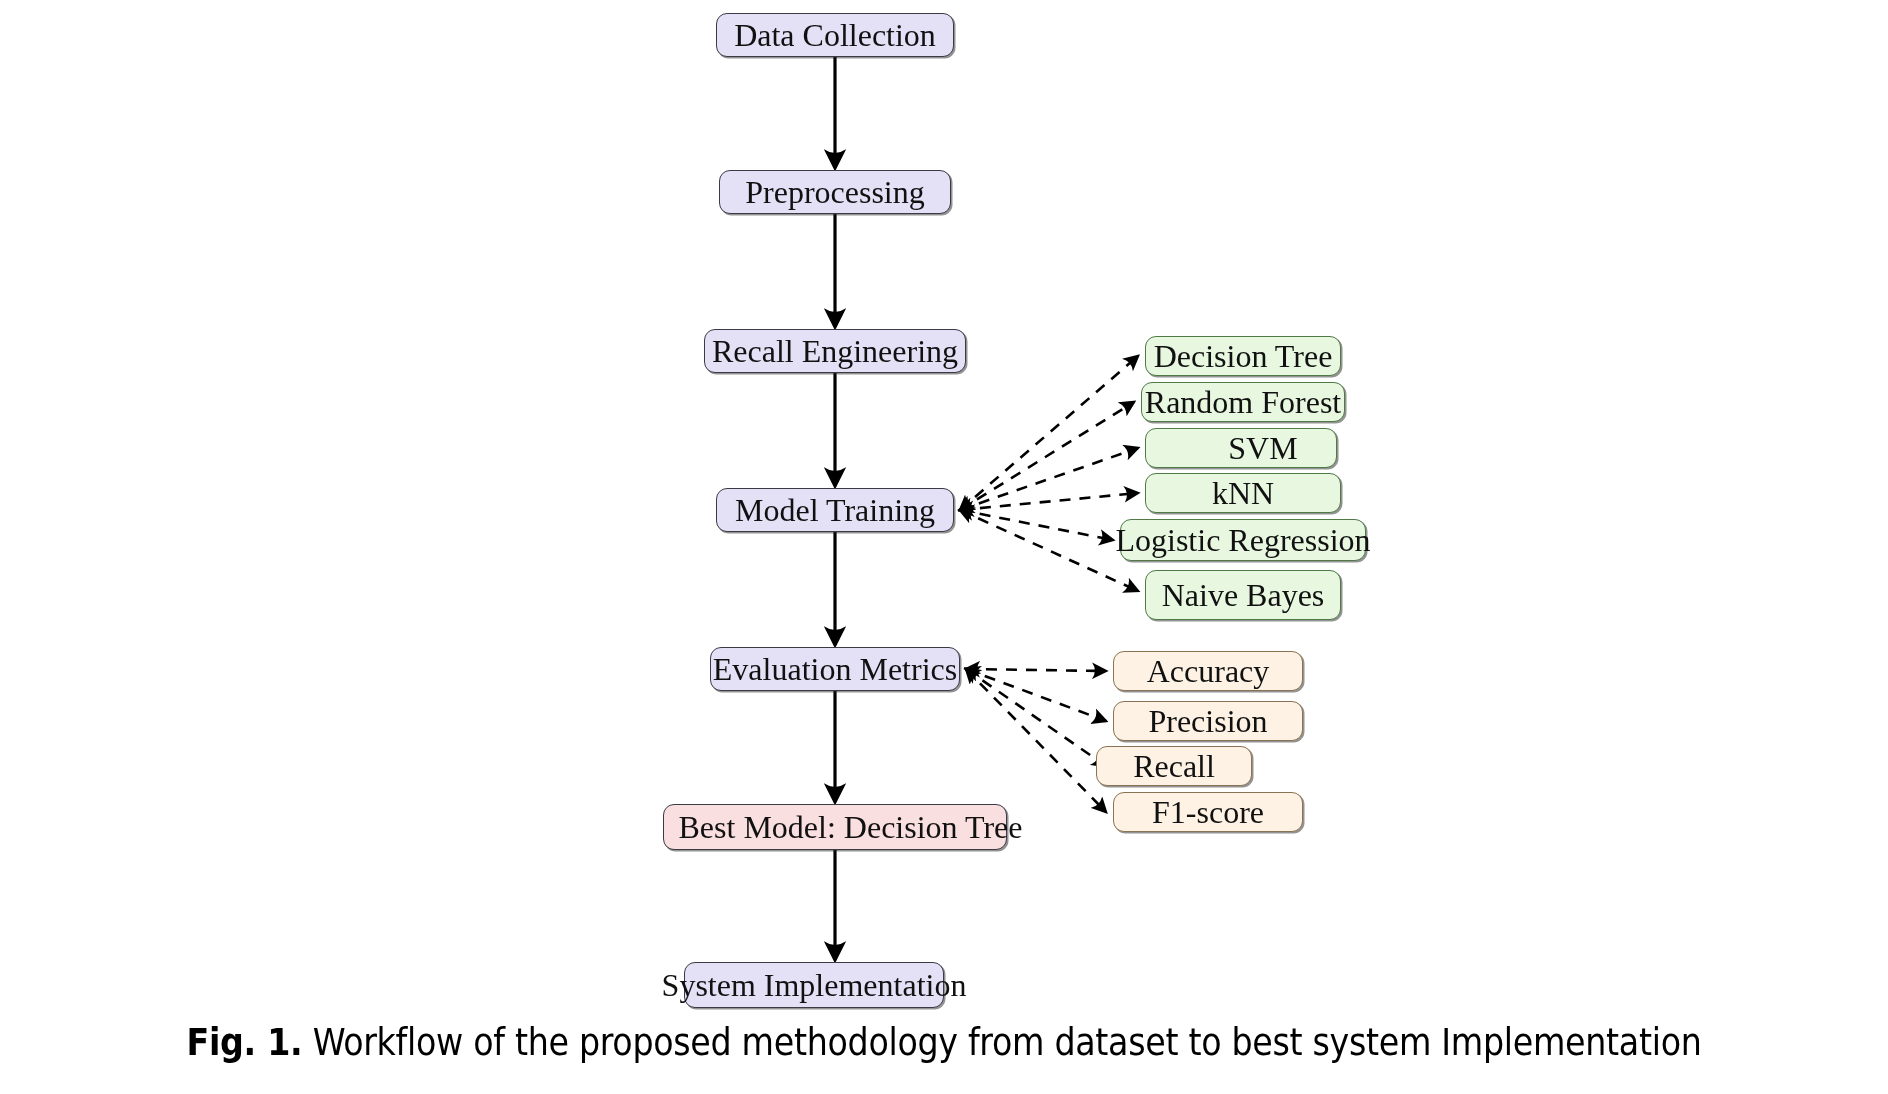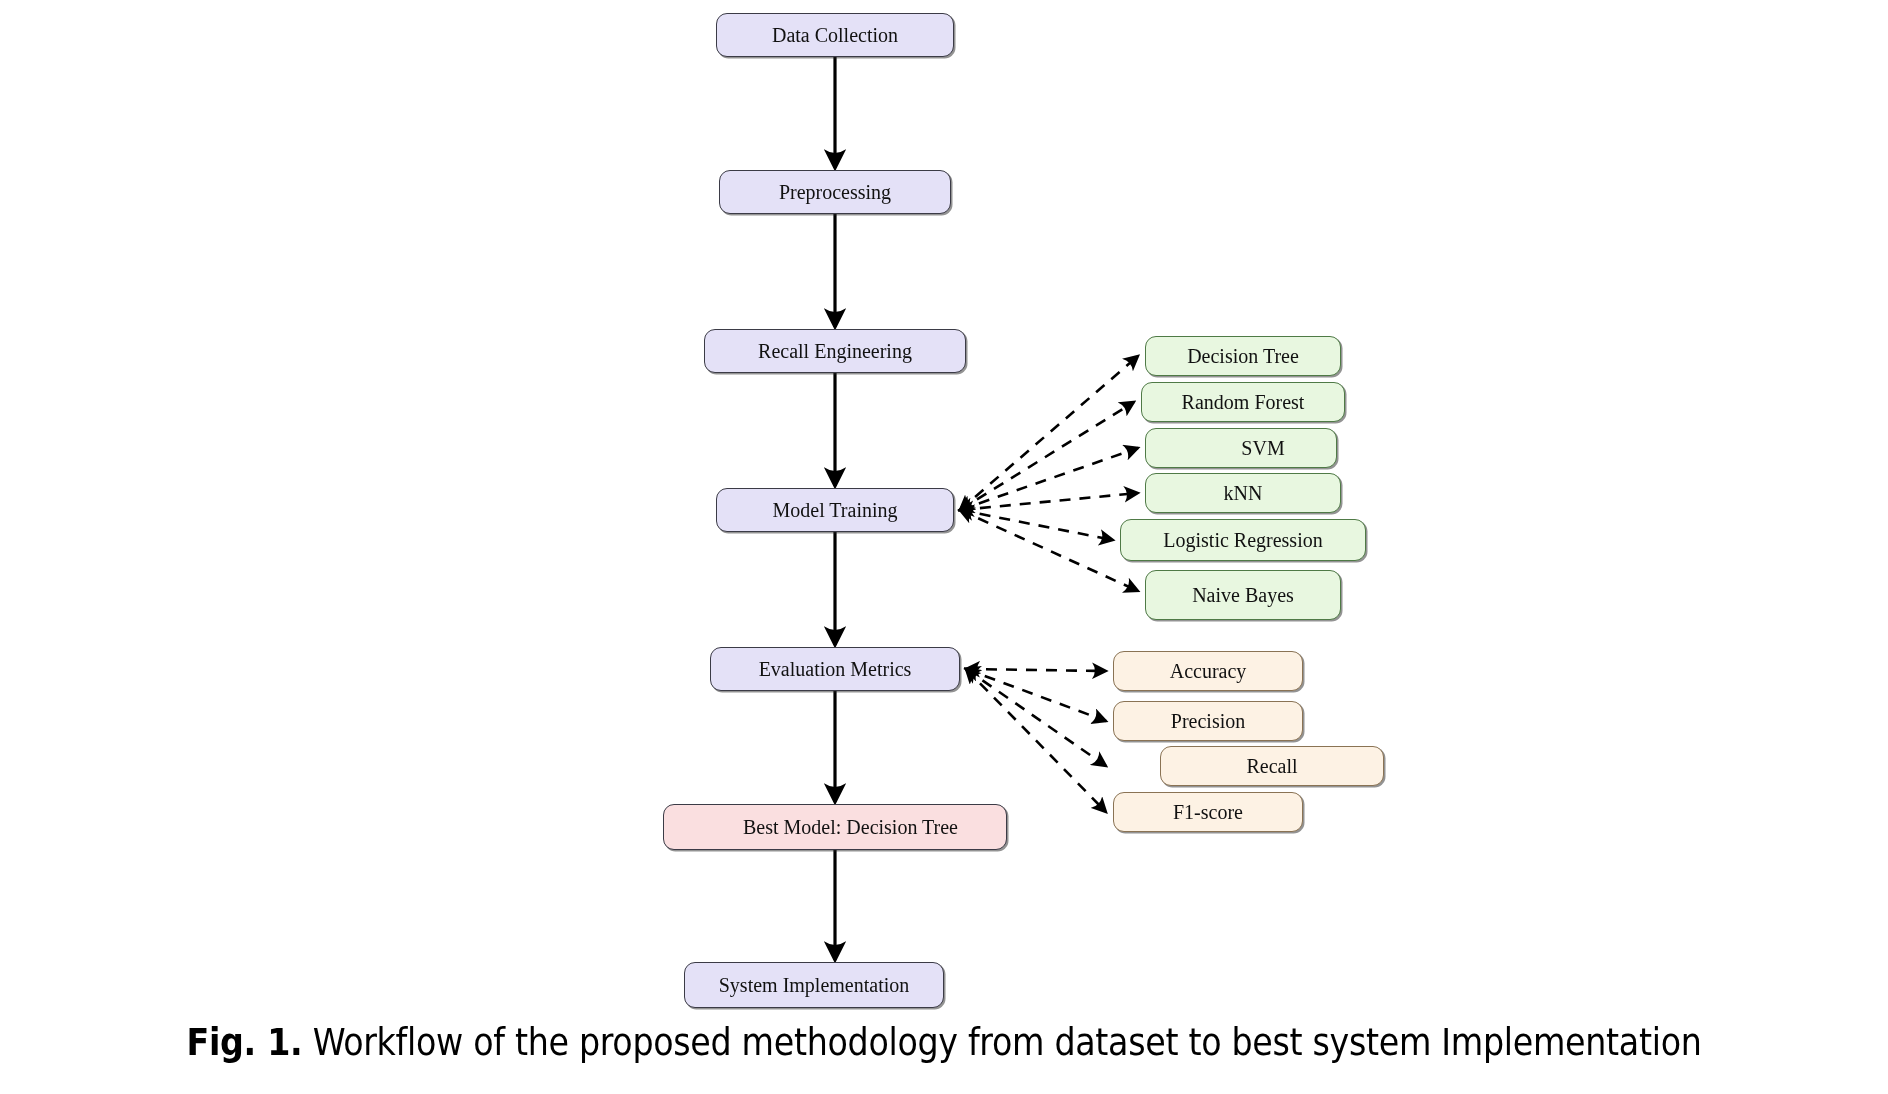--- a/index.html
+++ b/index.html
@@ -26,21 +26,21 @@
   .node {
     position: absolute;
     box-sizing: border-box;
     display: flex;
     align-items: center;
     justify-content: center;
     border-radius: 11px;
     border-width: 1.6px;
     border-style: solid;
     font-family: "Liberation Serif", "DejaVu Serif", serif;
-    font-size: 20px;
+    font-size: 32px;
     line-height: 1;
     color: #111111;
     white-space: nowrap;
     box-shadow: 1.5px 1.5px 0 rgba(40,40,40,0.50);
     z-index: 2;
   }
   .node.pipeline {
     background: #e4e1f7;
     border-color: #3b3b46;
   }
@@ -151,21 +151,21 @@
   <div class="node model" style="left: 1145px; top: 570px; width: 196px; height: 50px;">
     <span>Naive Bayes</span>
   </div>
 
   <div class="node metric" style="left: 1113px; top: 651px; width: 190px; height: 40px;">
     <span>Accuracy</span>
   </div>
   <div class="node metric" style="left: 1113px; top: 701px; width: 190px; height: 40px;">
     <span>Precision</span>
   </div>
-  <div class="node metric" style="left: 1160px; top: 746px; width: 224px; height: 40px;">
+  <div class="node metric" style="left: 1096px; top: 746px; width: 156px; height: 40px;">
     <span>Recall</span>
   </div>
   <div class="node metric" style="left: 1113px; top: 792px; width: 190px; height: 40px;">
     <span>F1-score</span>
   </div>
 
   <div id="caption">
     <span class="cap-label">Fig. 1.</span>
     <span>Workflow of the proposed methodology from dataset to best system Implementation</span>
   </div>

